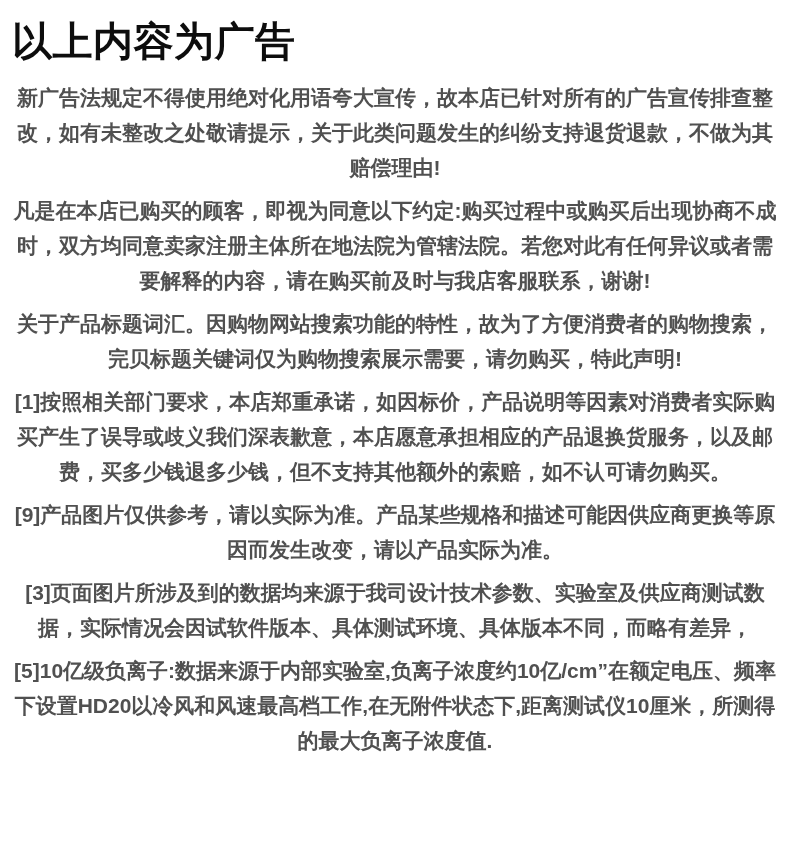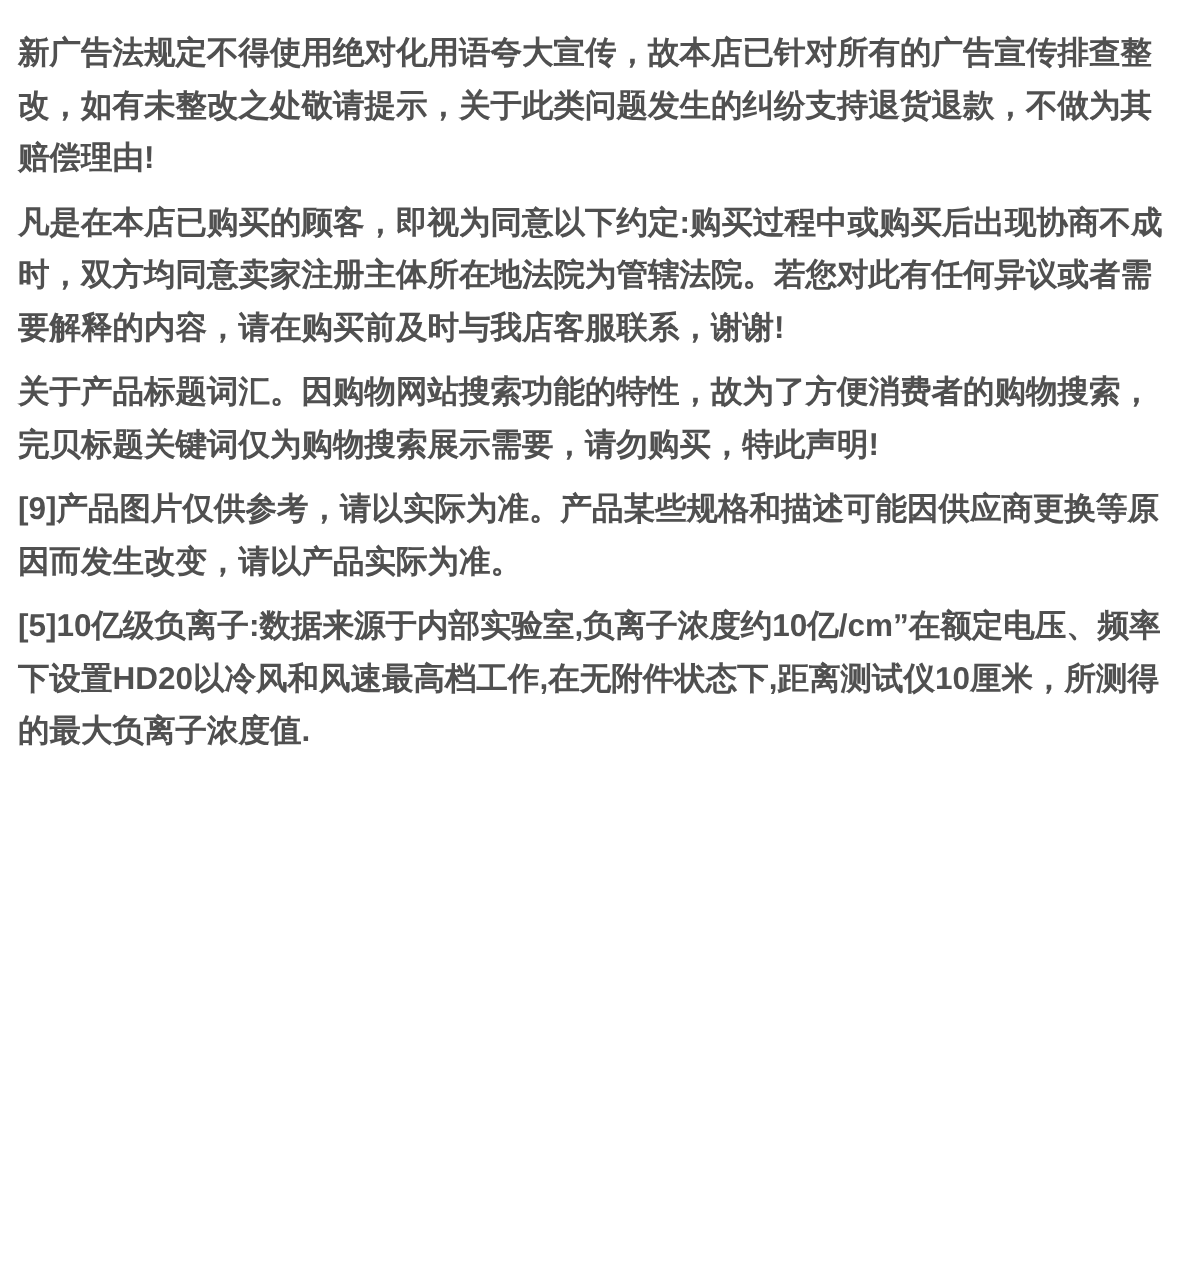--- a/index.html
+++ b/index.html
@@ -26,29 +26,32 @@
     line-height: 1.15;
     margin: 0 0 16px 0;
     letter-spacing: 0.5px;
   }
   .disclaimer-paragraphs p {
     font-size: 21px;
     font-weight: bold;
     color: #505050;
     line-height: 35px;
     margin: 0 0 8px 0;
-    text-align: left;
+    text-align: center;
     word-break: break-all;
   }
 </style>
 </head>
 <body>
 
 <div class="page">
+  <h1 class="page-title">以上内容为广告</h1>
 
   <div class="disclaimer-paragraphs">
     <p>新广告法规定不得使用绝对化用语夸大宣传，故本店已针对所有的广告宣传排查整改，如有未整改之处敬请提示，关于此类问题发生的纠纷支持退货退款，不做为其赔偿理由!</p>
     <p>凡是在本店已购买的顾客，即视为同意以下约定:购买过程中或购买后出现协商不成时，双方均同意卖家注册主体所在地法院为管辖法院。若您对此有任何异议或者需要解释的内容，请在购买前及时与我店客服联系，谢谢!</p>
     <p>关于产品标题词汇。因购物网站搜索功能的特性，故为了方便消费者的购物搜索，完贝标题关键词仅为购物搜索展示需要，请勿购买，特此声明!</p>
+    <p>[1]按照相关部门要求，本店郑重承诺，如因标价，产品说明等因素对消费者实际购买产生了误导或歧义我们深表歉意，本店愿意承担相应的产品退换货服务，以及邮费，买多少钱退多少钱，但不支持其他额外的索赔，如不认可请勿购买。</p>
     <p>[9]产品图片仅供参考，请以实际为准。产品某些规格和描述可能因供应商更换等原因而发生改变，请以产品实际为准。</p>
+    <p>[3]页面图片所涉及到的数据均来源于我司设计技术参数、实验室及供应商测试数据，实际情况会因试软件版本、具体测试环境、具体版本不同，而略有差异，</p>
     <p>[5]10亿级负离子:数据来源于内部实验室,负离子浓度约10亿/cm”在额定电压、频率下设置HD20以冷风和风速最高档工作,在无附件状态下,距离测试仪10厘米，所测得的最大负离子浓度值.</p>
   </div>
 </div>
 
 </body></html>

